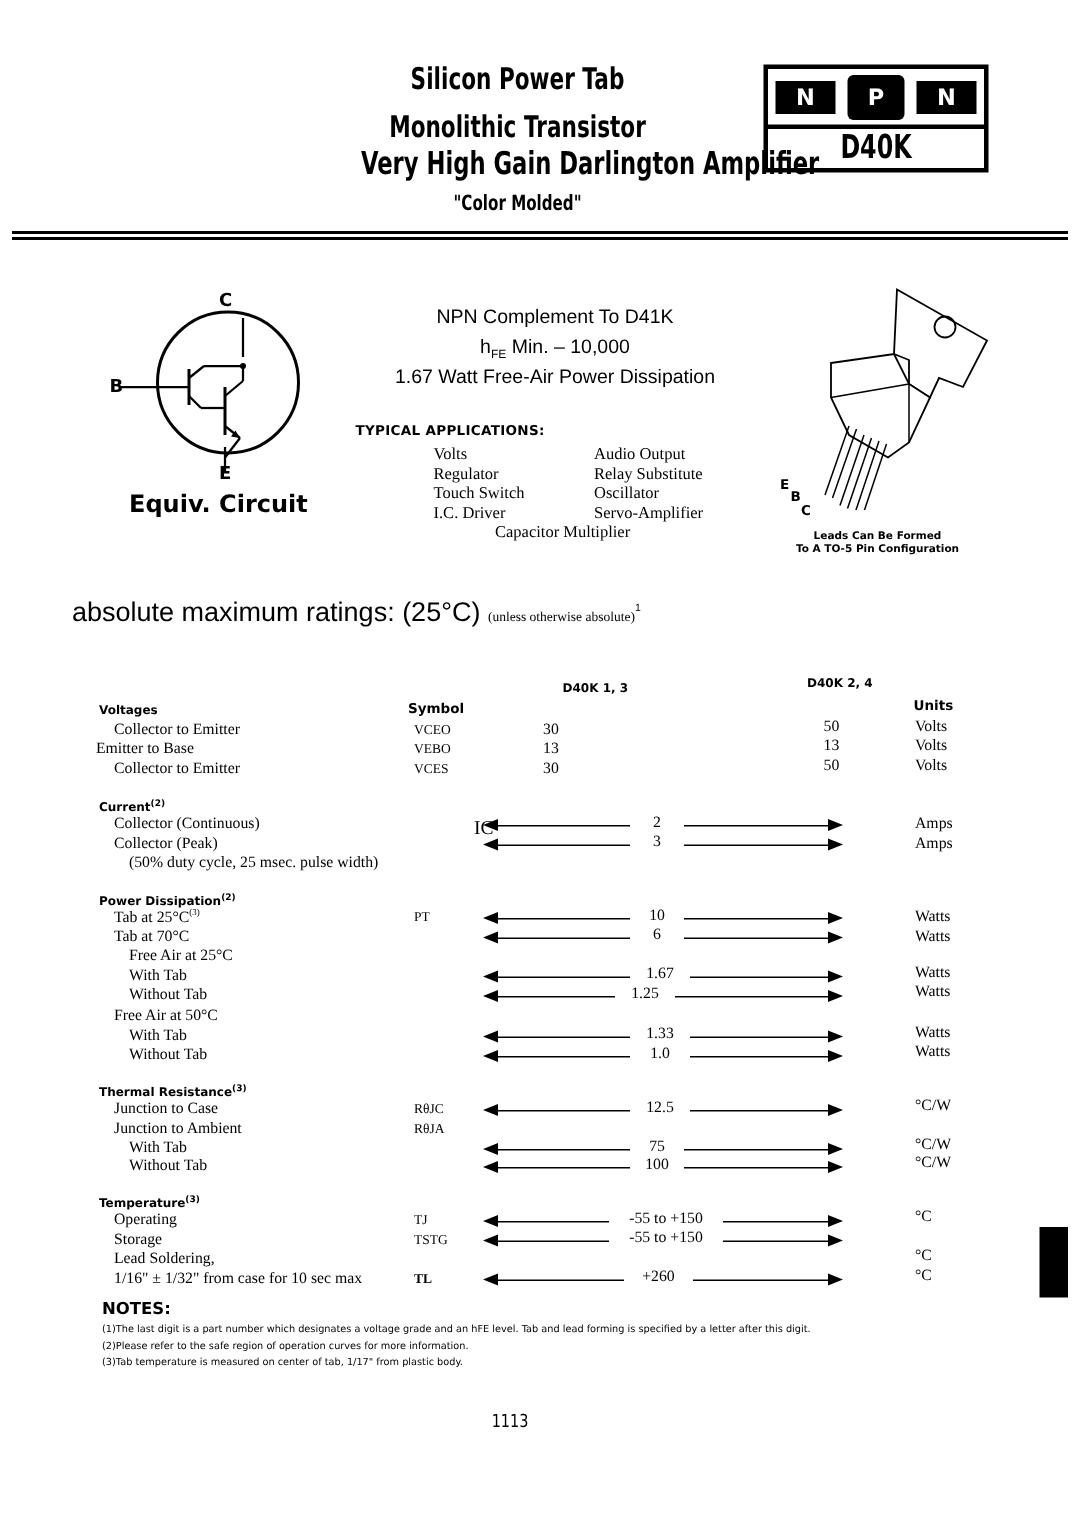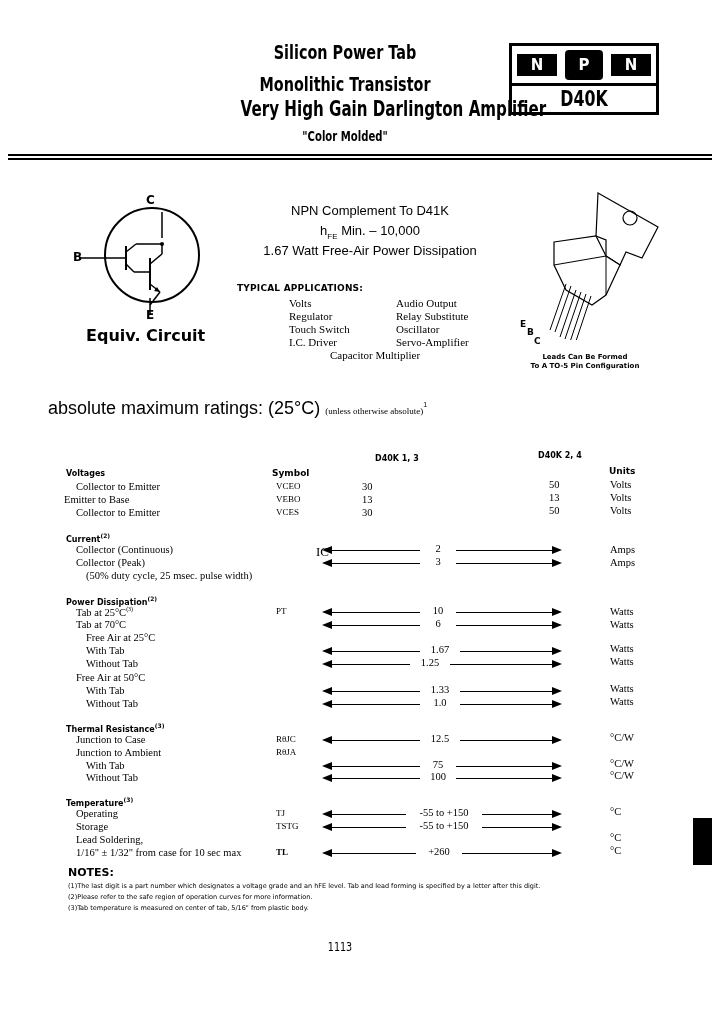--- a/index.html
+++ b/index.html
@@ -294,17 +294,17 @@
     <div class="line" style="left:8px; right:8px;"></div>
     <div class="lh"></div>
     <div class="rh"></div>
     <div class="val" style="left:94px; width:40px;">+260</div>
   </div>
 <div class="abs row" style="left:610px; top:845px;">°C</div>
 
 <div class="abs notes-h">NOTES:</div>
 <div class="abs note" style="top:882px;">(1)The last digit is a part number which designates a voltage grade and an hFE level. Tab and lead forming is specified by a letter after this digit.</div>
 <div class="abs note" style="top:893px;">(2)Please refer to the safe region of operation curves for more information.</div>
-<div class="abs note" style="top:904px;">(3)Tab temperature is measured on center of tab, 5/16" from plastic body.</div>
+<div class="abs note" style="top:904px;">(3)Tab temperature is measured on center of tab, 1/17" from plastic body.</div>
 
 <div class="abs pageno">1113</div>
 
 <div class="abs tab-marker"></div>
 
 </body></html>

